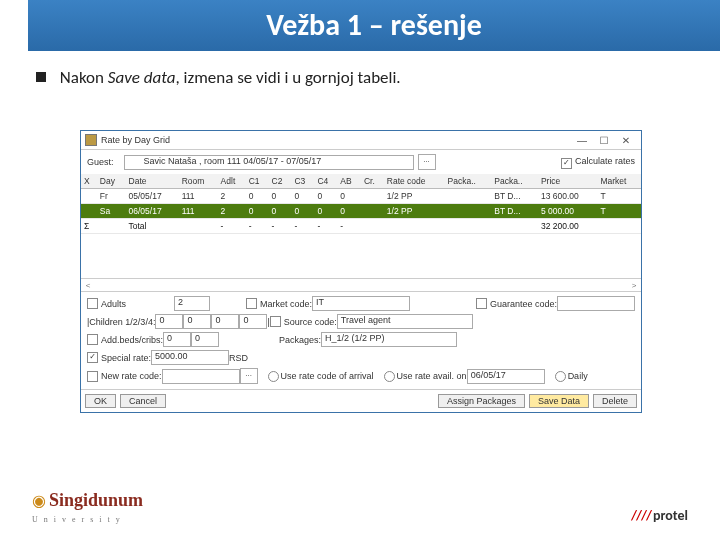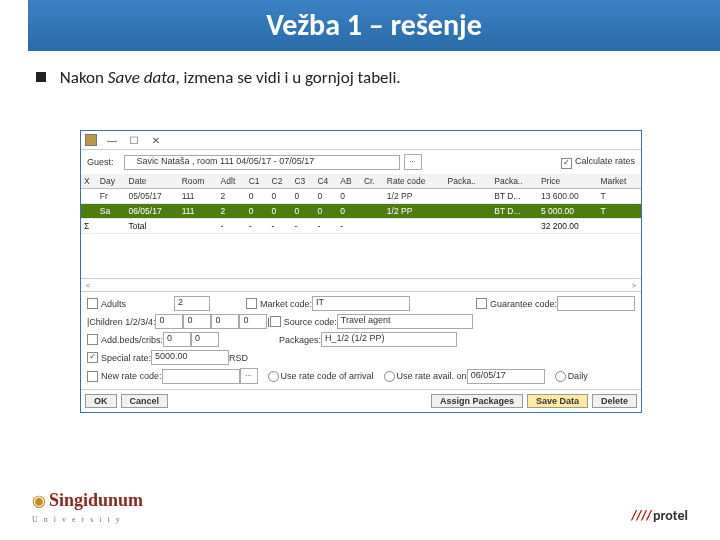--- a/index.html
+++ b/index.html
@@ -64,21 +64,21 @@
   }
   .guest-row {
     display: flex; align-items: center;
     padding: 4px 6px;
     gap: 4px;
   }
   .guest-row label { margin-right: 6px; }
   .guest-input {
     border: 1px solid #aaa;
     height: 13px;
-    padding: 0 12px;
+    padding: 0 19px;
     font-size: 9px;
     flex: 0 0 250px;
     overflow: hidden;
     white-space: nowrap;
   }
   .dots-btn {
     border: 1px solid #aaa;
     width: 16px; height: 14px;
     text-align: center;
     font-size: 8px;
@@ -149,21 +149,20 @@
     display: inline-block;
     margin-right: 2px;
     vertical-align: -1px;
   }
   .btn-row {
     display: flex;
     gap: 4px;
     padding: 4px;
     border-top: 1px solid #ccc;
     align-items: center;
-    font-weight: bold;
   }
   .btn {
     border: 1px solid #999;
     padding: 1px 8px;
     font-size: 9px;
     background: #f0f0f0;
   }
   .btn.save { background: #ffeaa0; }
   .logo-left {
     position: absolute;
@@ -191,20 +190,21 @@
 
 <div class="bullet-line">
   <span class="bullet-sq"></span>
   <span>Nakon </span><em>Save data</em><span>, izmena se vidi i u gornjoj tabeli.</span>
 </div>
 
 <div class="window">
 
   <div class="titlebar">
     <div class="app-ico"></div>
+    <div class="win-title">Rate by Day Grid</div>
     <div class="win-btn">—</div>
     <div class="win-btn">☐</div>
     <div class="win-btn">✕</div>
   </div>
 
   <div class="guest-row">
     <label>Guest:</label>
     <div class="guest-input">Savic Nataša , room 111  04/05/17 - 07/05/17</div>
     <div class="dots-btn">...</div>
     <span class="spacer"></span>

